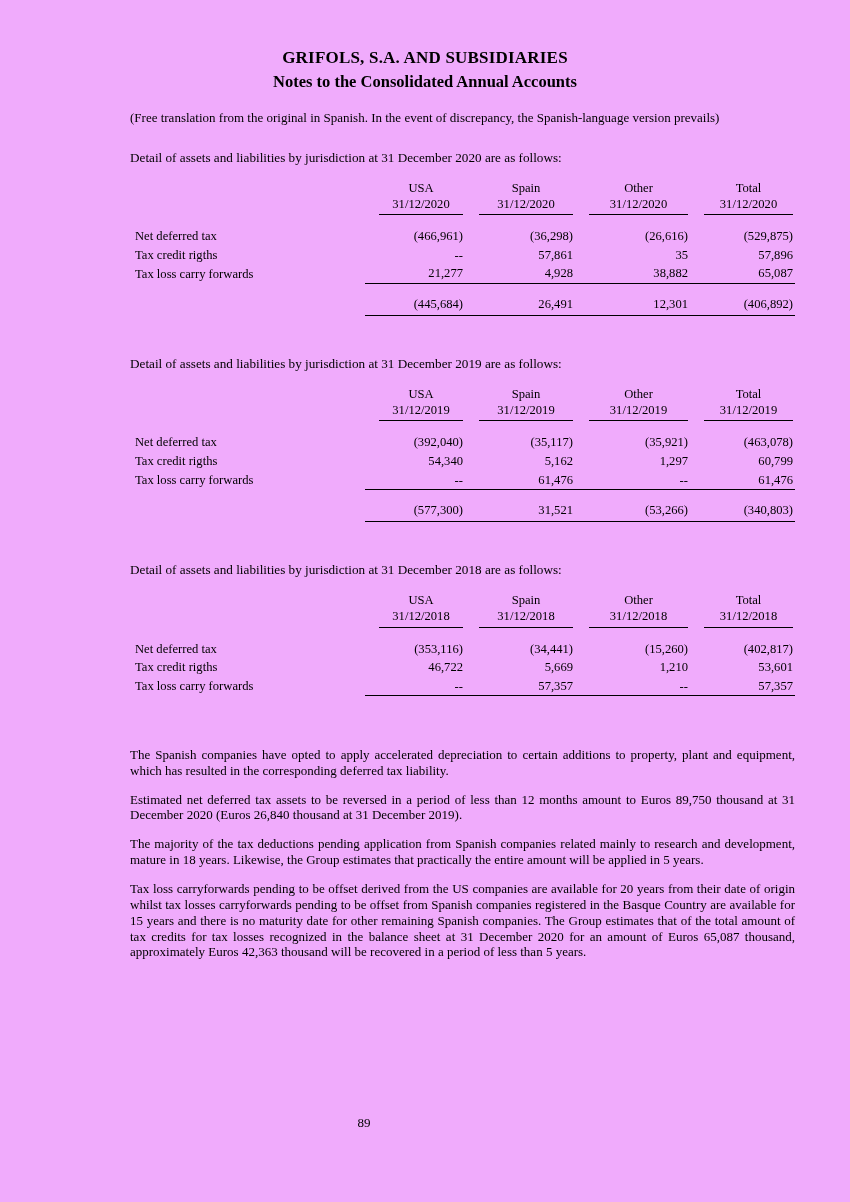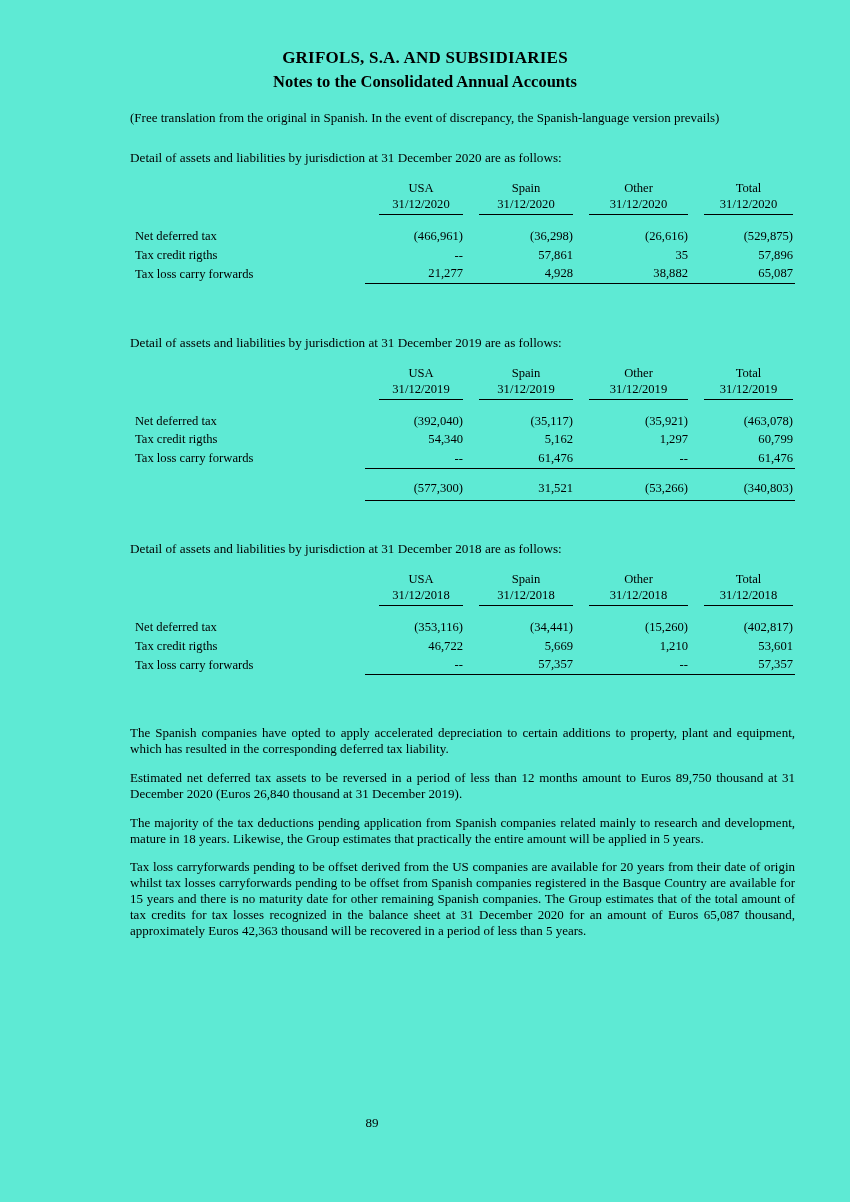--- a/index.html
+++ b/index.html
@@ -3,21 +3,21 @@
 <meta charset="utf-8">
 <style>
   * { margin: 0; padding: 0; box-sizing: border-box; }
   html, body { background: #ffffff; }
   body { font-family: "Liberation Serif", "DejaVu Serif", serif; color: #000; }
 
   .page {
     position: relative;
     width: 850px;
     height: 1202px;
-    background: #5eead4;
+    background: #f0abfc;
     overflow: hidden;
   }
 
   .doc-header { padding-top: 48px; text-align: center; }
   .doc-title { font-size: 17px; font-weight: bold; letter-spacing: 0.2px; }
   .doc-subtitle { font-size: 16.5px; font-weight: bold; margin-top: 4px; text-align: center; }
 
   .content { margin-left: 130px; width: 665px; }
 
   .disclaimer {
@@ -76,21 +76,21 @@
   .para {
     font-size: 13px;
     line-height: 1.22;
     text-align: justify;
     margin-top: 13px;
   }
   .para.first { margin-top: 0; }
 
   .page-number {
     position: absolute;
-    left: 16px;
+    left: 8px;
     top: 1115px;
     width: 712px;
     text-align: center;
     font-size: 13px;
   }
 </style>
 </head>
 <body>
 
 <div class="page">
@@ -162,20 +162,27 @@
         <tr class="data-row last">
           <td class="lbl">Tax loss carry forwards</td>
           <td class="num">21,277</td>
           <td class="num">4,928</td>
           <td class="num">38,882</td>
           <td class="num">65,087</td>
         </tr>
         <tr class="spacer-row">
               <td colspan="5"></td>
             </tr>
+        <tr class="totals-row">
+          <td class="lbl"></td>
+          <td class="num">(445,684)</td>
+          <td class="num">26,491</td>
+          <td class="num">12,301</td>
+          <td class="num">(406,892)</td>
+        </tr>
       </tbody>
         </table>
     </section>
 
     <section class="table-section">
       <p class="intro">Detail of assets and liabilities by jurisdiction at 31 December 2019 are as follows:</p>
       <table class="fin-table">
         <colgroup>
             <col class="c-label">
             <col class="c-usa">

